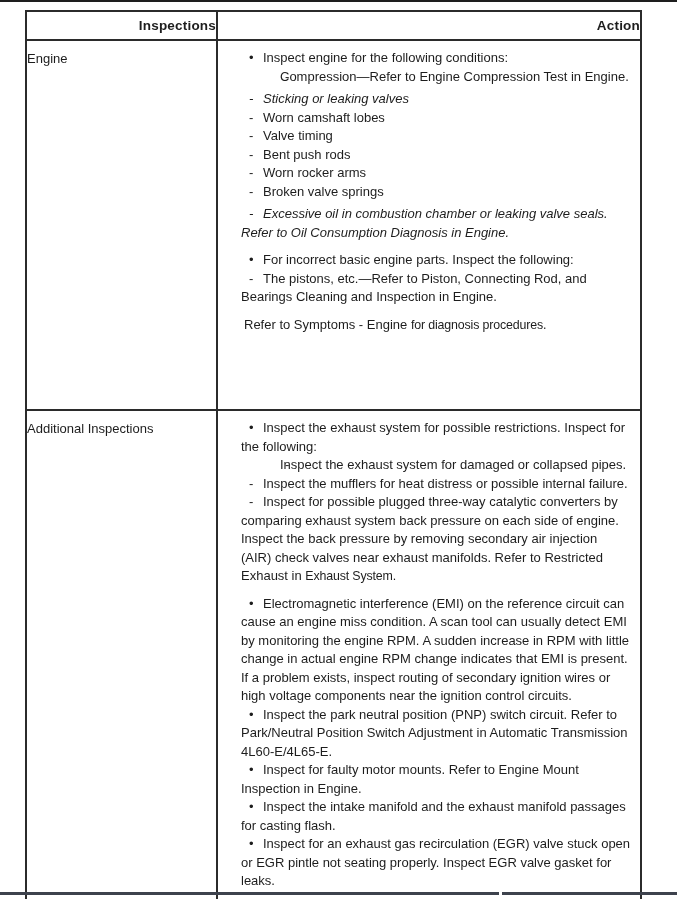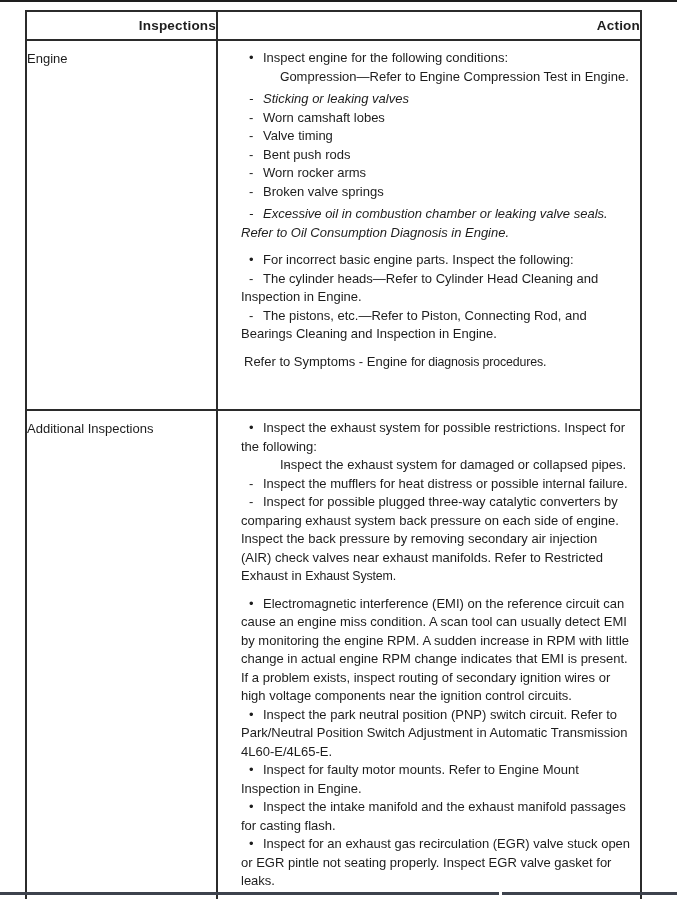--- a/index.html
+++ b/index.html
@@ -70,21 +70,20 @@
           <p class="it lvl1 sp0"><span class="mk">•</span>Inspect engine for the following conditions:</p>
           <p class="it lvl2 sp0"><span class="mk">-</span>Compression—Refer to Engine Compression Test in Engine.</p>
           <p class="it lvl1 sp1"><span class="mk">-</span>Sticking or leaking valves</p>
           <p class="it lvl1 sp0"><span class="mk">-</span>Worn camshaft lobes</p>
           <p class="it lvl1 sp0"><span class="mk">-</span>Valve timing</p>
           <p class="it lvl1 sp0"><span class="mk">-</span>Bent push rods</p>
           <p class="it lvl1 sp0"><span class="mk">-</span>Worn rocker arms</p>
           <p class="it lvl1 sp0"><span class="mk">-</span>Broken valve springs</p>
           <p class="it lvl1 sp1"><span class="mk">-</span>Excessive oil in combustion chamber or leaking valve seals. Refer to Oil Consumption Diagnosis in Engine.</p>
           <p class="it lvl1 sp2"><span class="mk">•</span>For incorrect basic engine parts. Inspect the following:</p>
-          <p class="it lvl1 sp0"><span class="mk">-</span>The cylinder heads—Refer to Cylinder Head Cleaning and Inspection in Engine.</p>
           <p class="it lvl1 sp0"><span class="mk">-</span>The pistons, etc.—Refer to Piston, Connecting Rod, and Bearings Cleaning and Inspection in Engine.</p>
           <p class="it lvl0 sp2">Refer to Symptoms - Engine <span class="xref">for diagnosis procedures.</span></p>
         </div>
   </div>
 
   <div class="trow">
     <div class="cell c1">
       <span>Additional Inspections</span>
     </div>
     <div class="cell c2">

